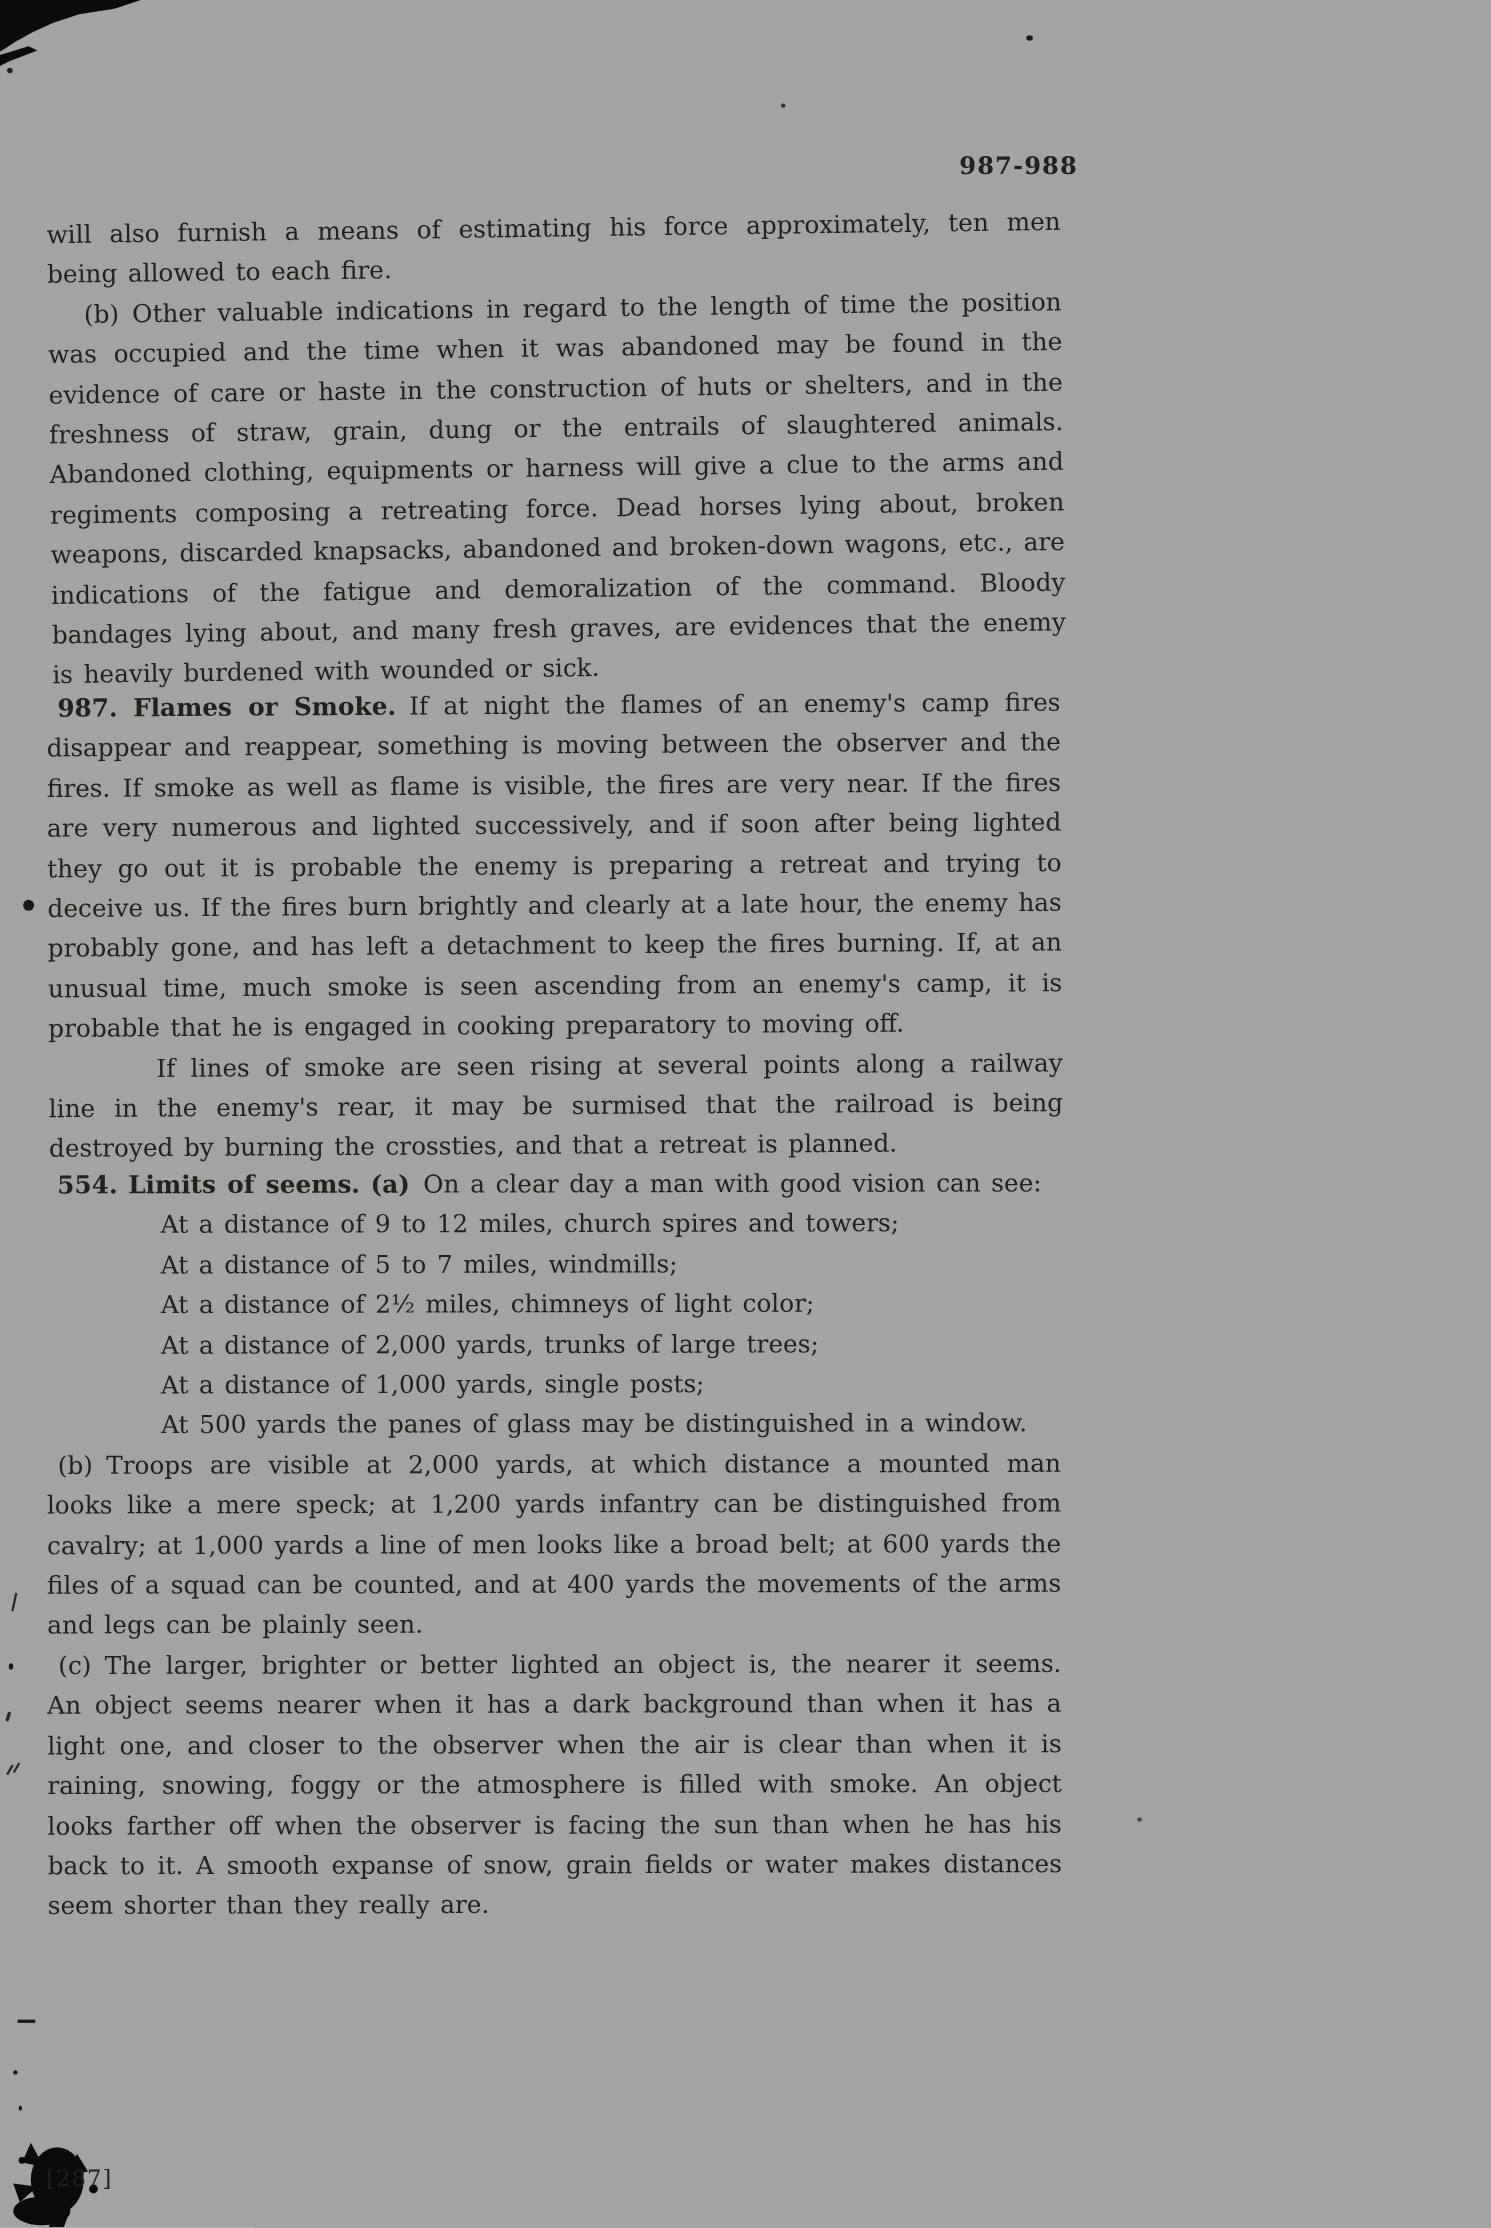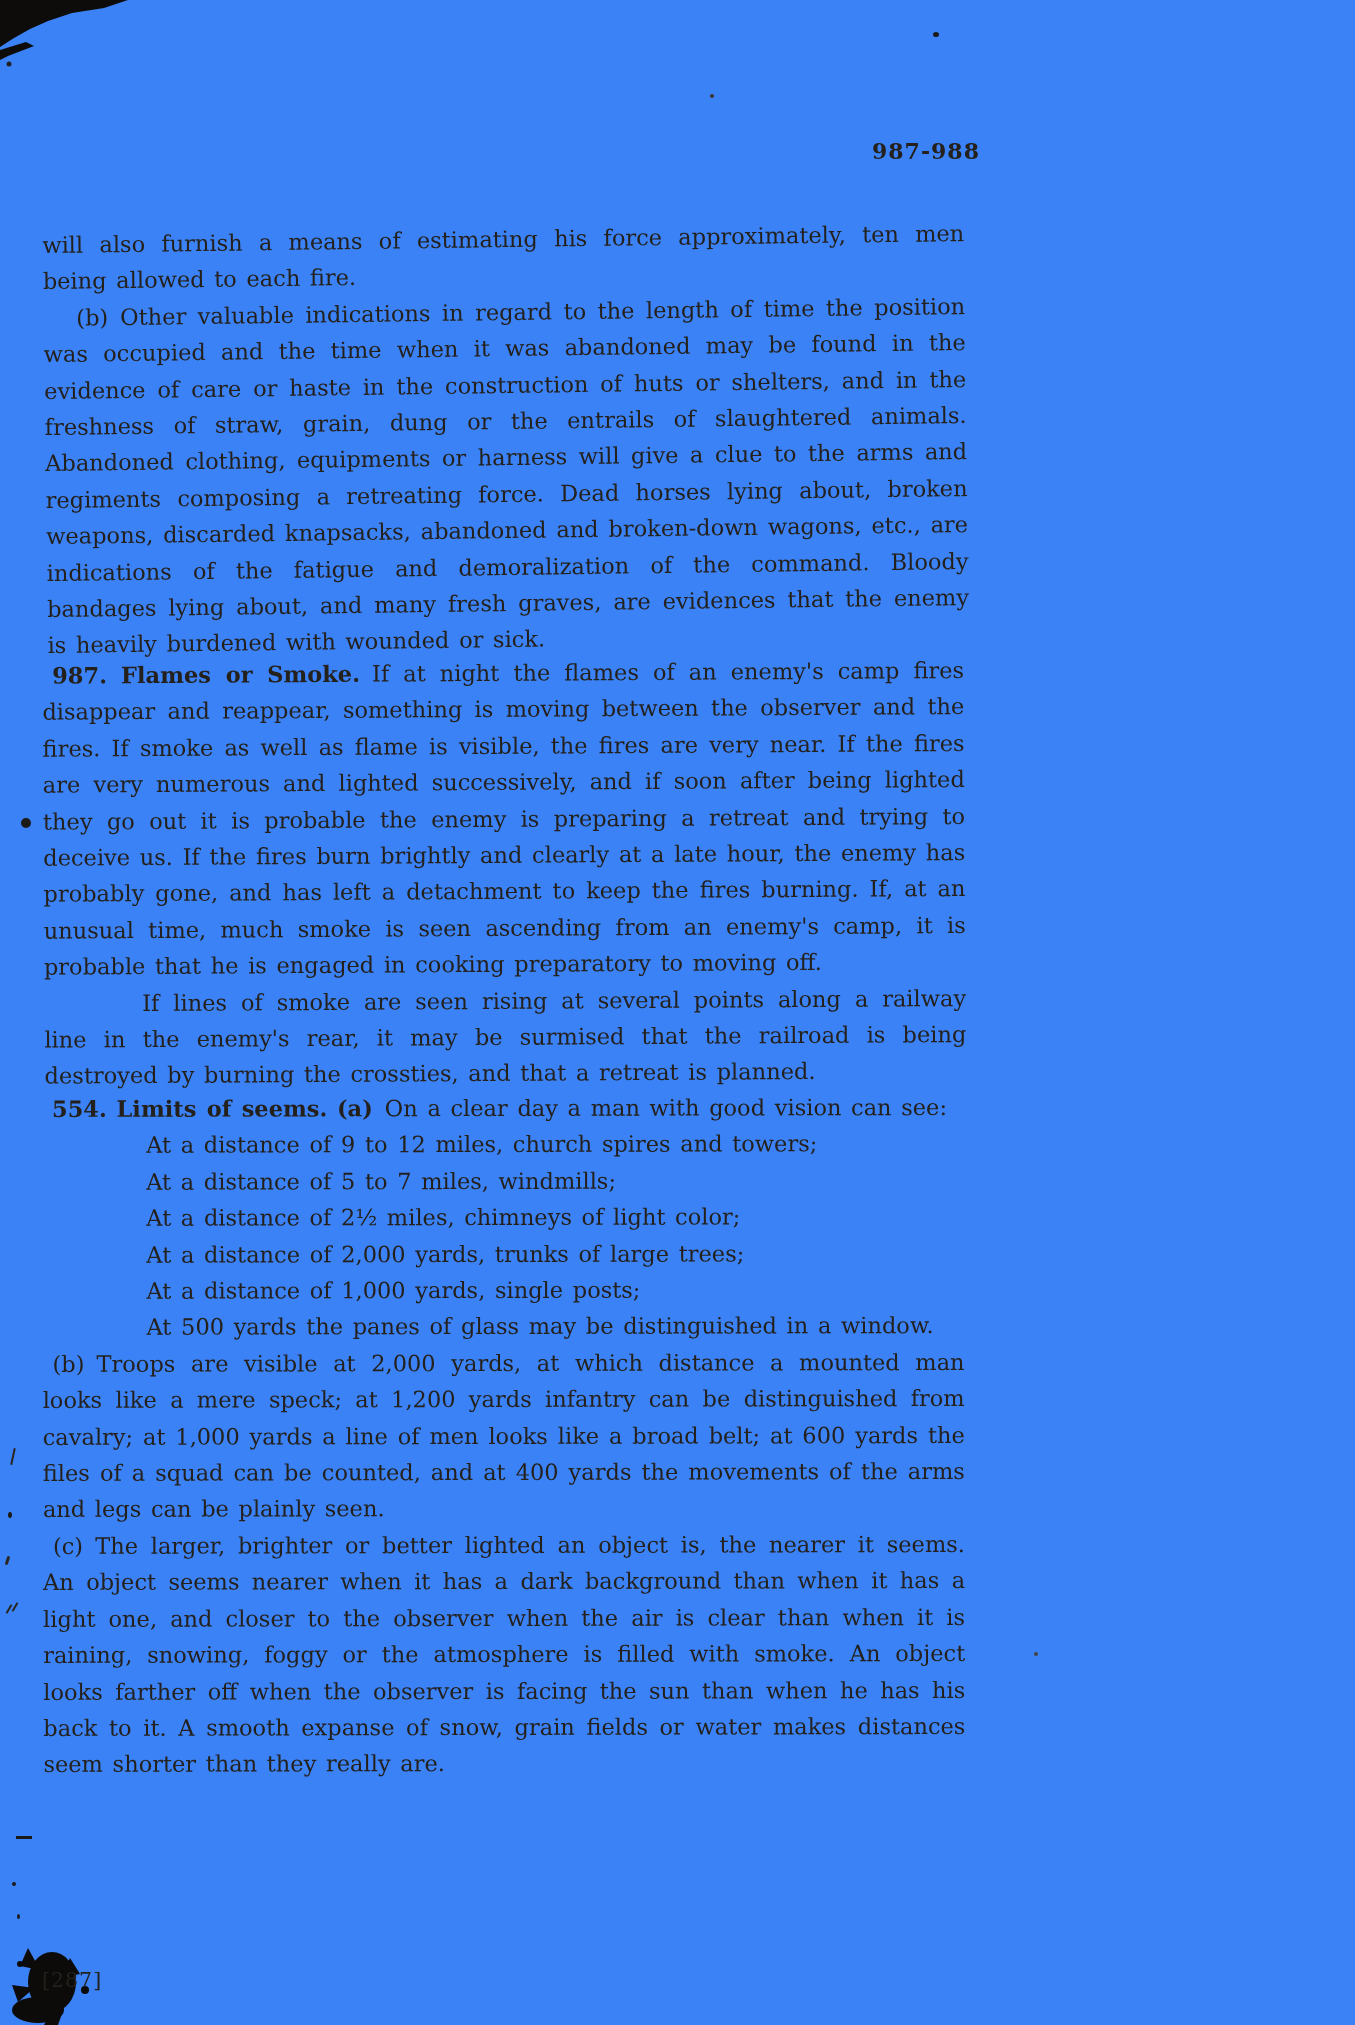--- a/index.html
+++ b/index.html
@@ -4,32 +4,32 @@
 <style>
   html, body { margin: 0; padding: 0; }
   body {
     width: 1355px; height: 2025px;
     background: #d8d5cd;
     font-family: "DejaVu Serif", "Liberation Serif", serif;
   }
   .page {
     position: relative;
     width: 1355px; height: 2025px;
-    background: #3b82f6;
+    background: #a3a3a3;
     overflow: hidden;
     color: #24201b;
   }
   .header {
     position: absolute; left: 872px; top: 138px;
     font-size: 22px; font-weight: bold; letter-spacing: 1px;
   }
   .content {
     position: absolute; left: 42px; top: 184px; width: 922px;
     font-size: 22.5px; line-height: 36.4px;
-    text-align: justify; word-spacing: 2.5px; margin-top: 31px;
+    text-align: justify; word-spacing: 2.5px;
   }
   .content p { margin: 0; }
   .tilt-1 { transform: rotate(-0.75deg); transform-origin: 100% 0; }
   .tilt-2 { transform: rotate(-0.35deg); transform-origin: 100% 0; }
   .tilt-3 { transform: rotate(-0.12deg); transform-origin: 100% 0; }
   .ind-sm { text-indent: 10px; }
   .ind-md { text-indent: 33px; }
   .ind-lg { text-indent: 98px; }
   .bold { font-weight: bold; }
   .gap-r { margin-right: 12px; }

